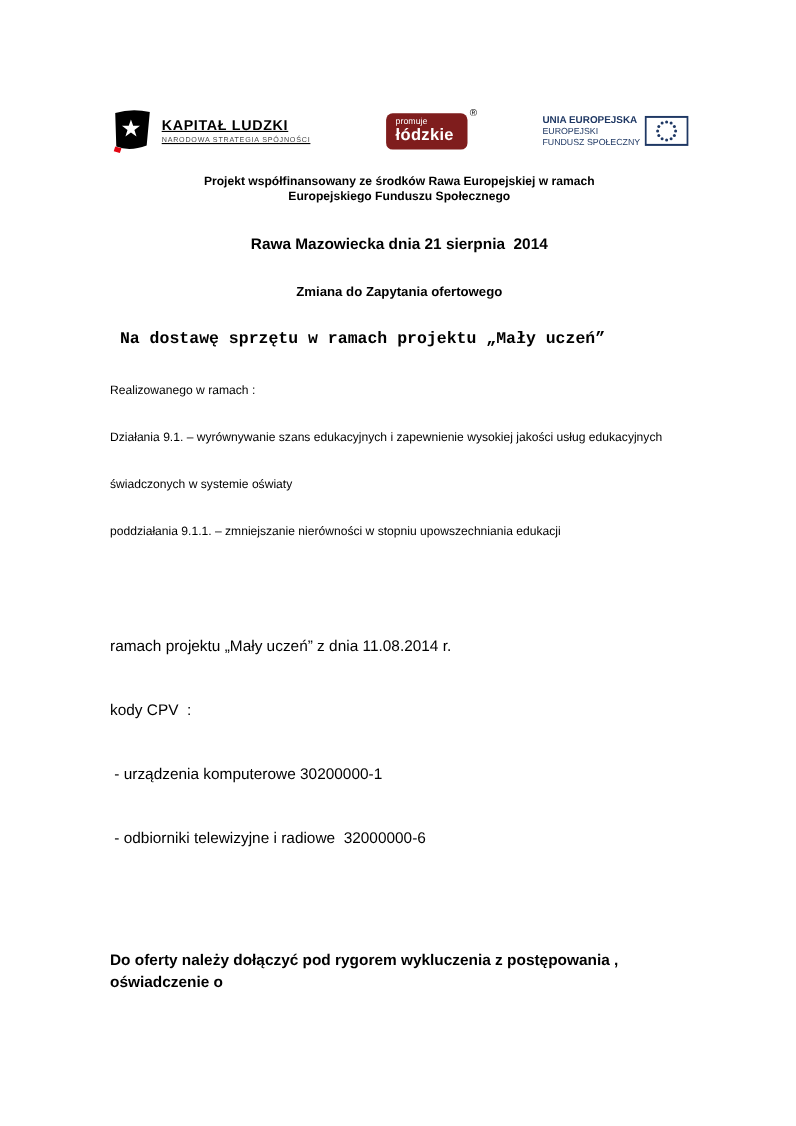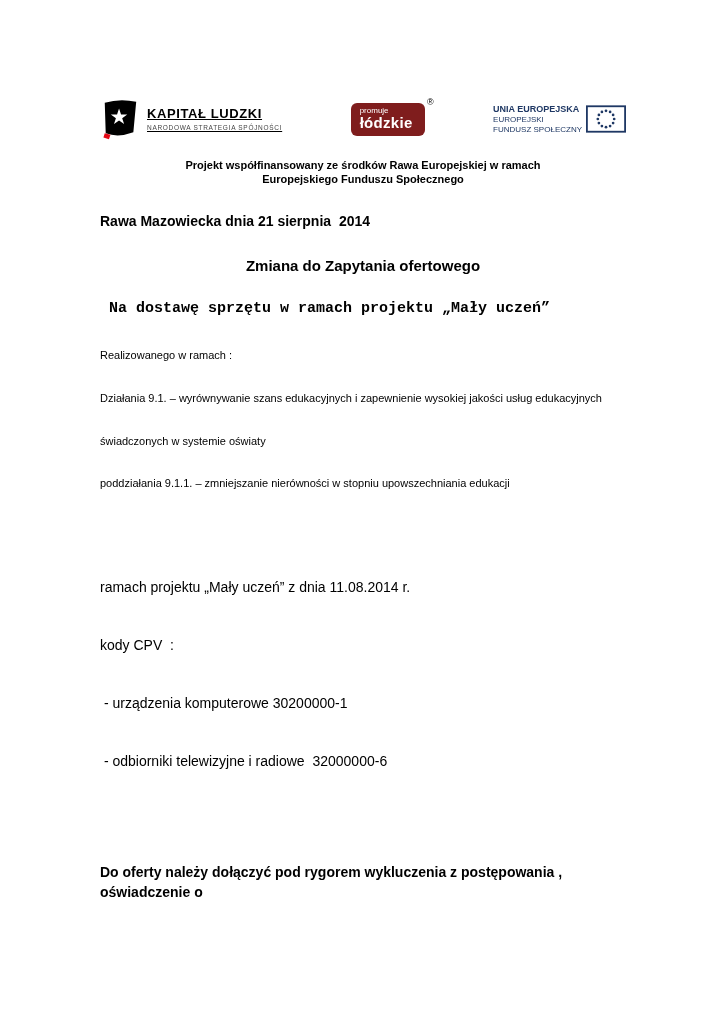--- a/index.html
+++ b/index.html
@@ -45,31 +45,31 @@
   
   .cofinance {
     margin-top: 16px;
     text-align: center;
     font-weight: bold;
     font-size: 11px;
     line-height: 14px;
   }
   .dateline {
     margin-top: 26px;
-    text-align: left;
+    text-align: center;
     font-weight: bold;
     font-size: 14px;
     line-height: 18px;
     white-space: pre-wrap;
   }
   .doc-title {
     margin: 26px 0 0 0;
     text-align: center;
     font-weight: bold;
-    font-size: 15px;
+    font-size: 12px;
     line-height: 19px;
   }
   .doc-subtitle {
     margin: 24px 0 0 0;
     font-weight: bold;
     font-size: 15px;
     line-height: 19px;
     white-space: pre-wrap;
     font-family: Liberation Mono, monospace;
   }

